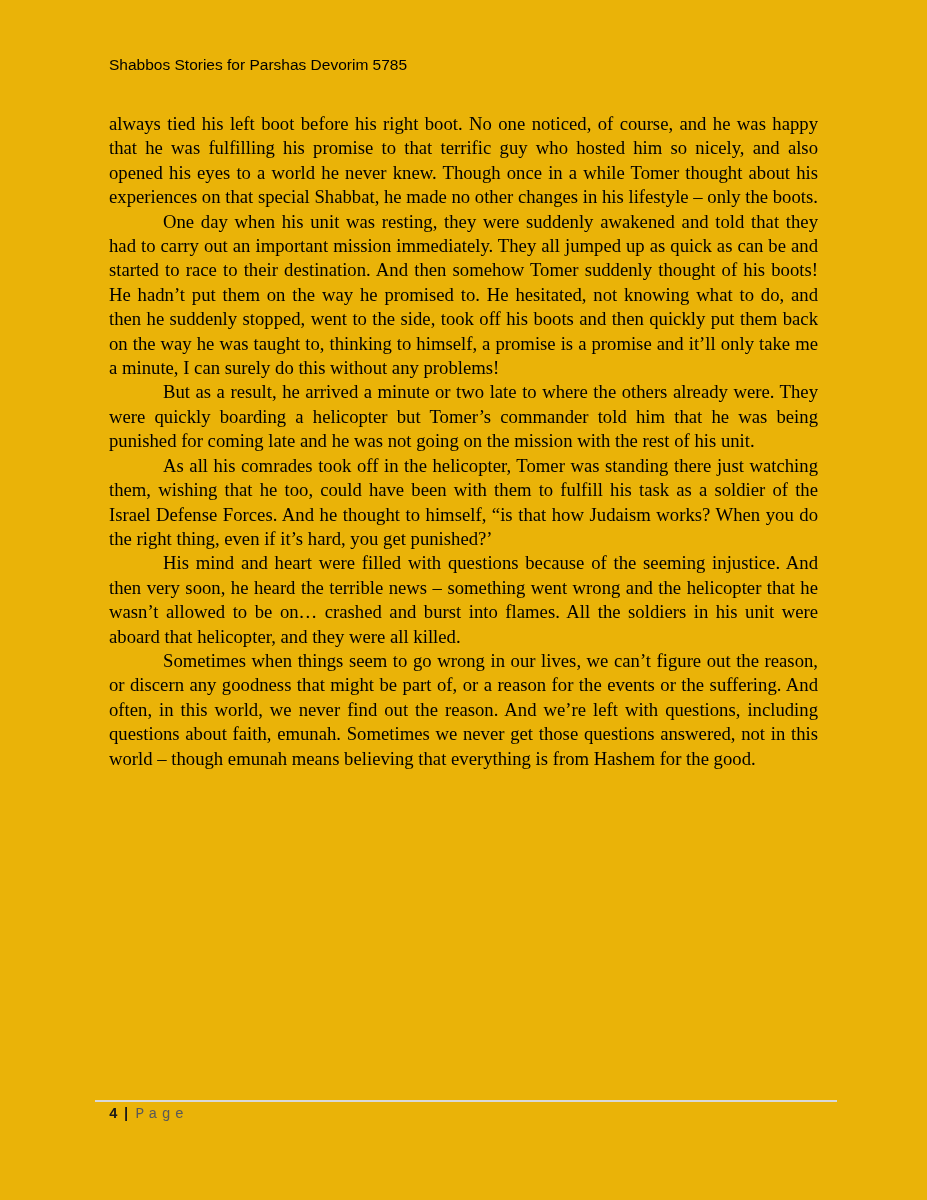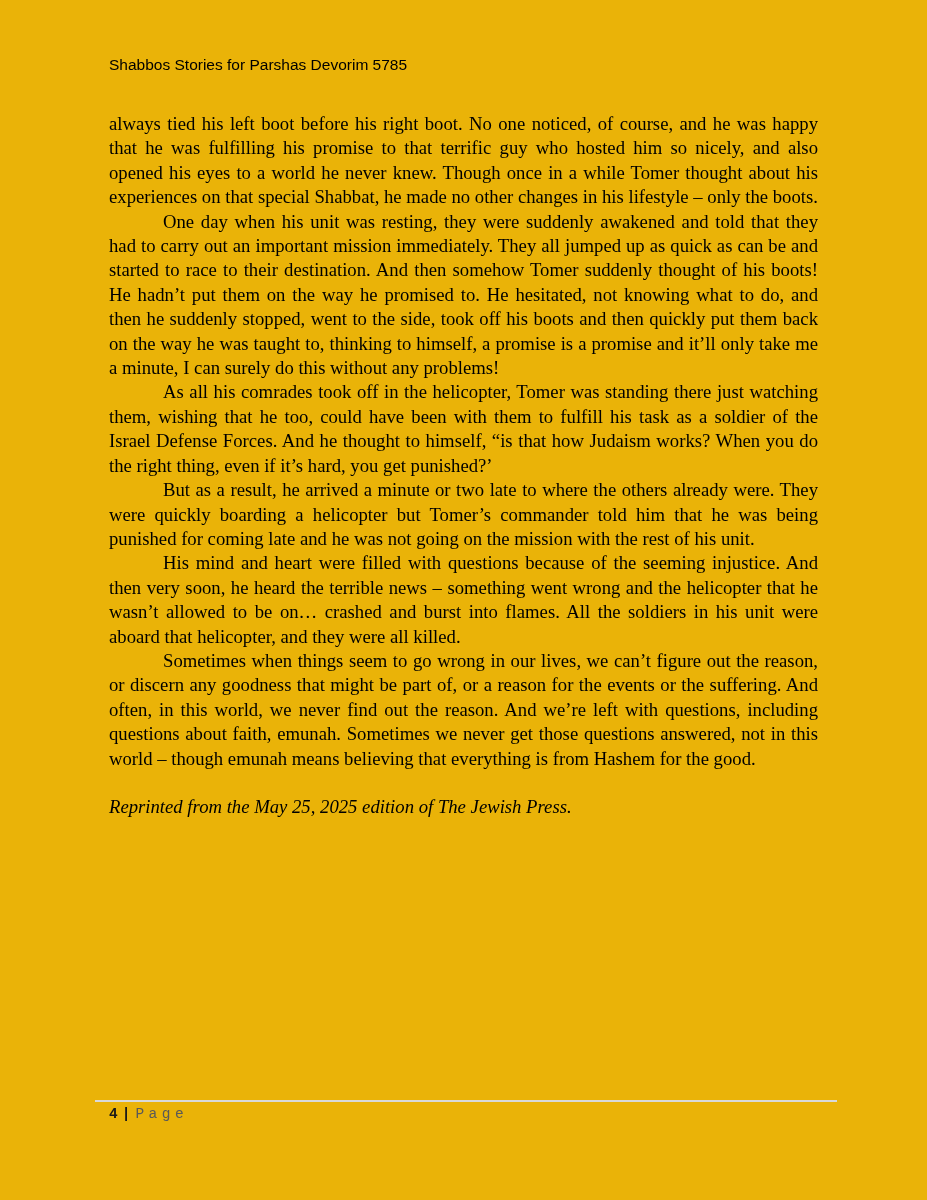--- a/index.html
+++ b/index.html
@@ -86,25 +86,24 @@
 
 <div class="page">
 
   <div class="doc-header">
     <span>Shabbos Stories for Parshas Devorim 5785</span>
   </div>
 
   <div class="doc-body">
     <p class="no-indent">always tied his left boot before his right boot. No one noticed, of course, and he was happy that he was fulfilling his promise to that terrific guy who hosted him so nicely, and also opened his eyes to a world he never knew. Though once in a while Tomer thought about his experiences on that special Shabbat, he made no other changes in his lifestyle – only the boots.</p>
     <p>One day when his unit was resting, they were suddenly awakened and told that they had to carry out an important mission immediately. They all jumped up as quick as can be and started to race to their destination. And then somehow Tomer suddenly thought of his boots! He hadn’t put them on the way he promised to. He hesitated, not knowing what to do, and then he suddenly stopped, went to the side, took off his boots and then quickly put them back on the way he was taught to, thinking to himself, a promise is a promise and it’ll only take me a minute, I can surely do this without any problems!</p>
+    <p>But as a result, he arrived a minute or two late to where the others already were. They were quickly boarding a helicopter but Tomer’s commander told him that he was being punished for coming late and he was not going on the mission with the rest of his unit.</p>
     <p>As all his comrades took off in the helicopter, Tomer was standing there just watching them, wishing that he too, could have been with them to fulfill his task as a soldier of the Israel Defense Forces. And he thought to himself, “is that how Judaism works? When you do the right thing, even if it’s hard, you get punished?’</p>
-    <p>But as a result, he arrived a minute or two late to where the others already were. They were quickly boarding a helicopter but Tomer’s commander told him that he was being punished for coming late and he was not going on the mission with the rest of his unit.</p>
     <p>His mind and heart were filled with questions because of the seeming injustice. And then very soon, he heard the terrible news – something went wrong and the helicopter that he wasn’t allowed to be on… crashed and burst into flames. All the soldiers in his unit were aboard that helicopter, and they were all killed.</p>
     <p>Sometimes when things seem to go wrong in our lives, we can’t figure out the reason, or discern any goodness that might be part of, or a reason for the events or the suffering. And often, in this world, we never find out the reason. And we’re left with questions, including questions about faith, emunah. Sometimes we never get those questions answered, not in this world – though emunah means believing that everything is from Hashem for the good.</p>
-    <p class="reprint">Reprinted from the May 25, 2025 edition of The Jewish Press.</p>
   </div>
 
   <div class="footer-rule"></div>
 
   <div class="doc-footer">
     <span class="page-num">4</span><span class="footer-sep">|</span><span class="page-label">Page</span>
   </div>
 
 </div>
 

